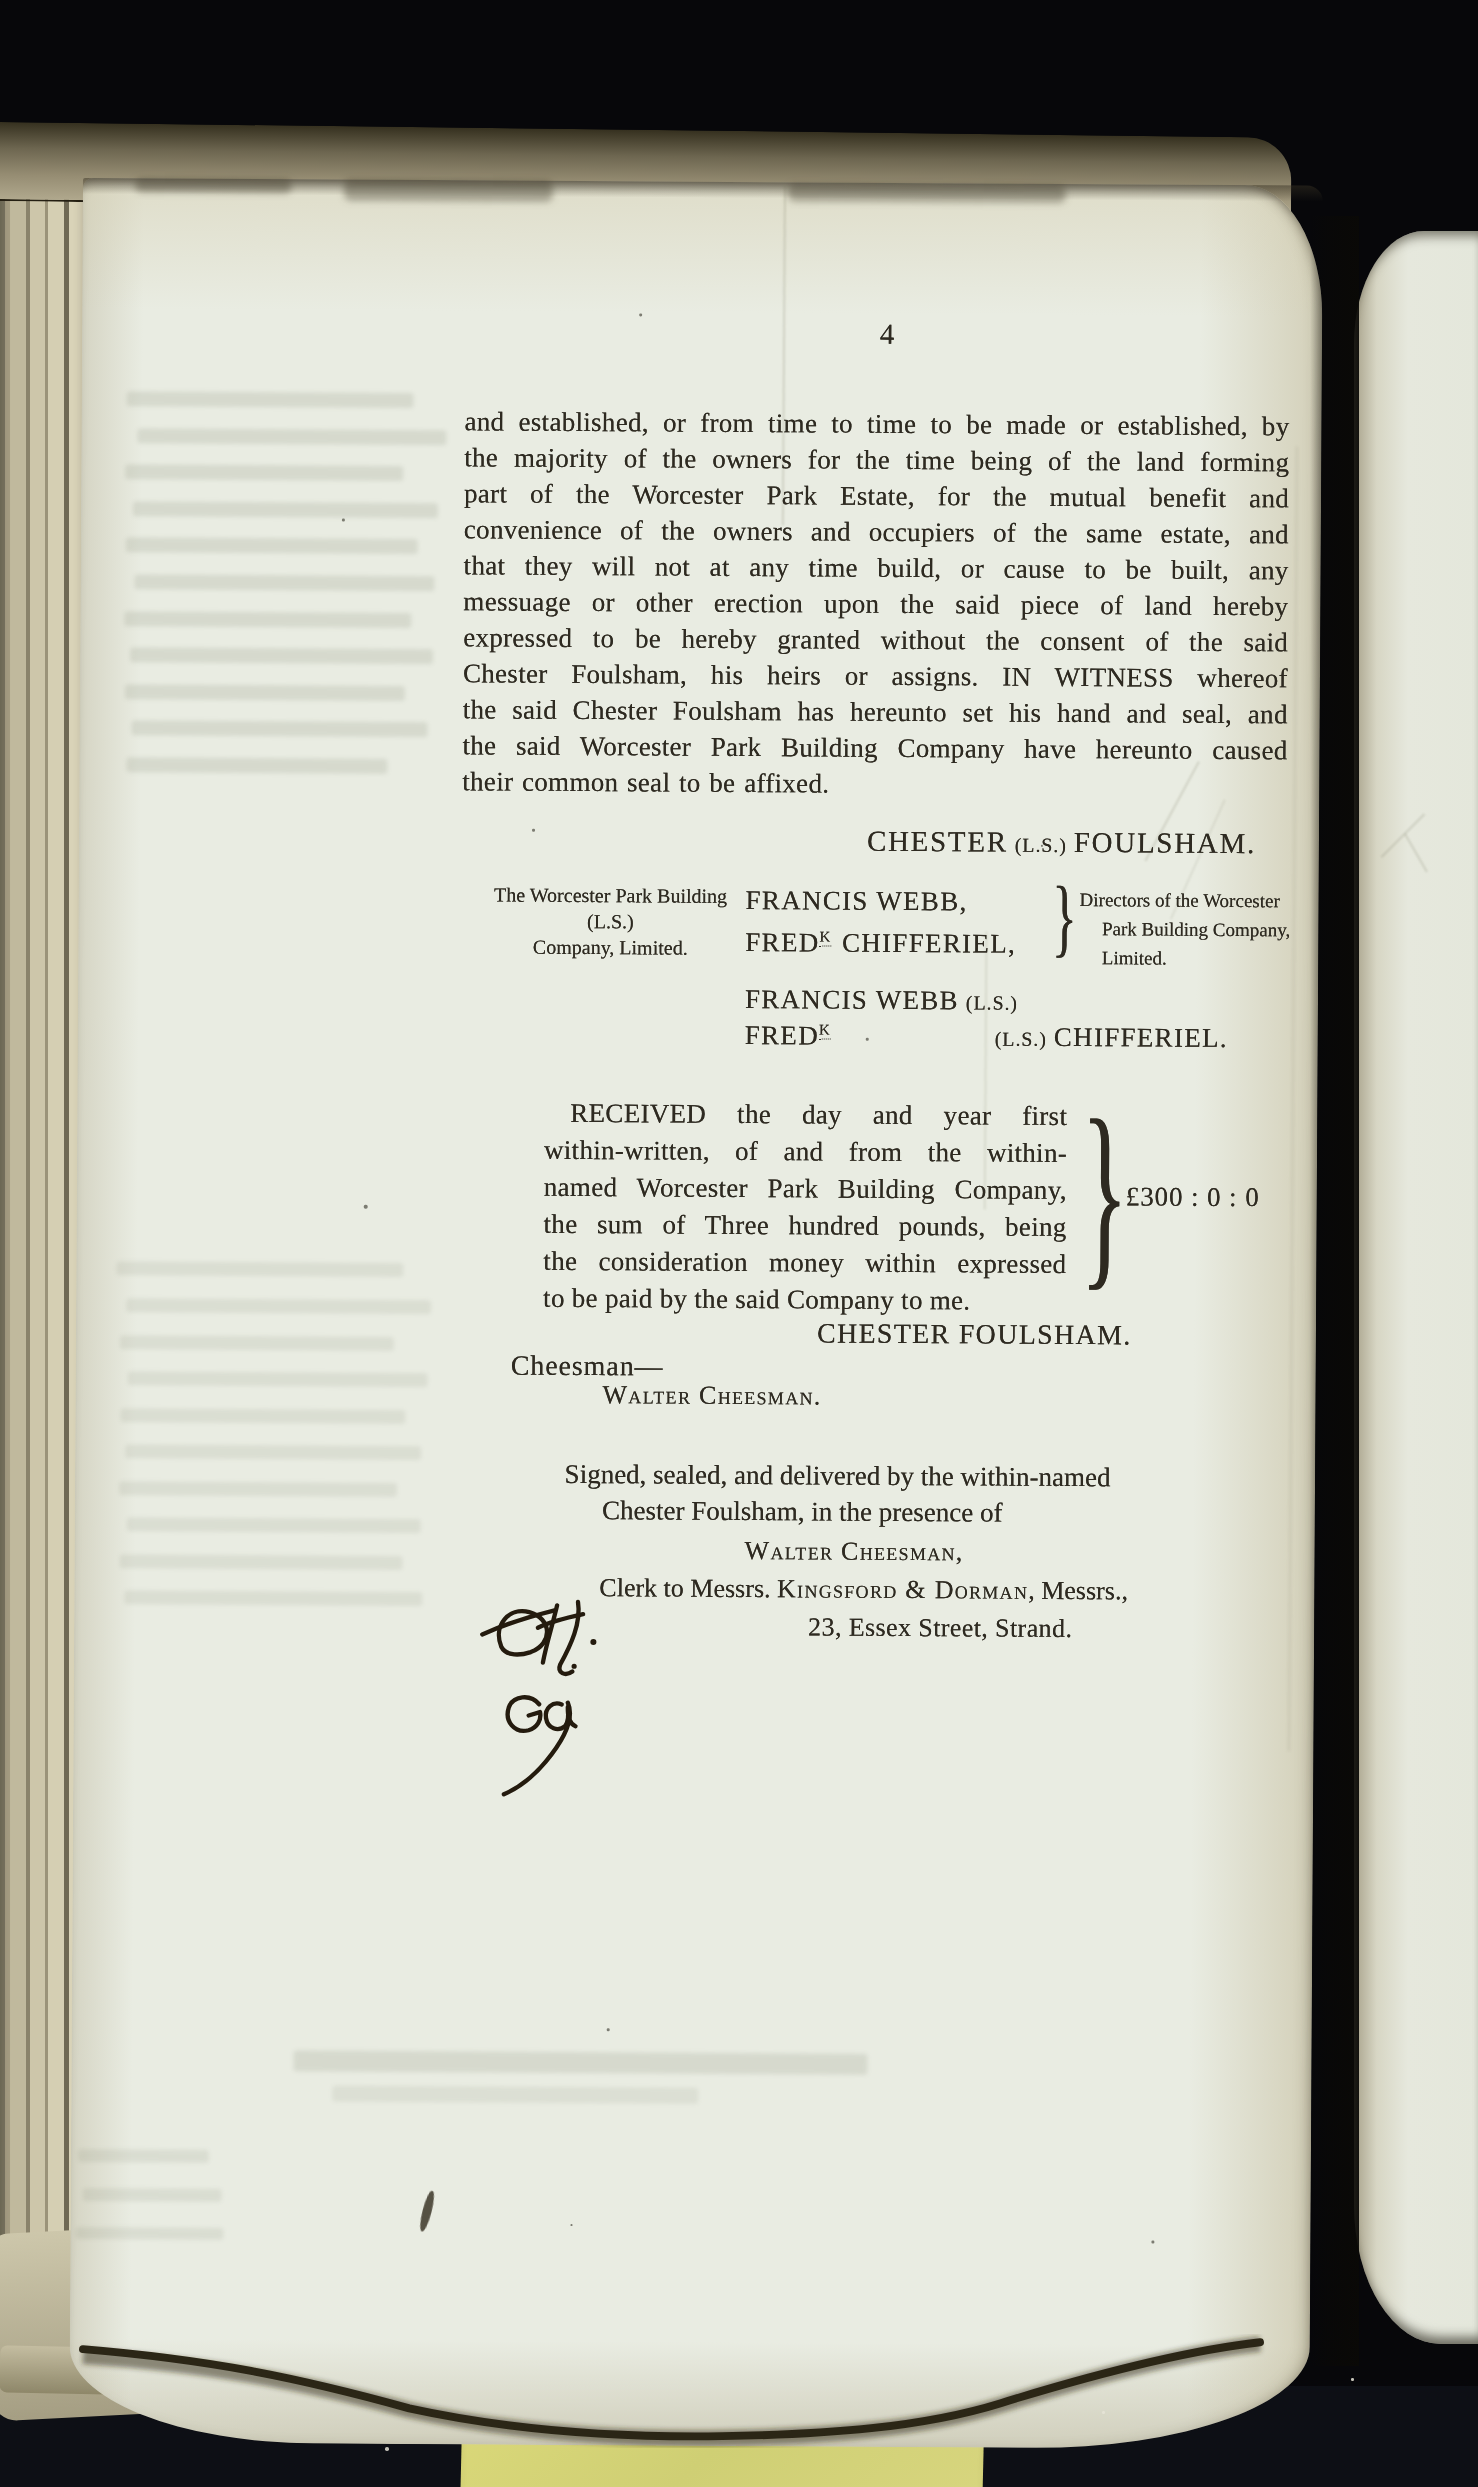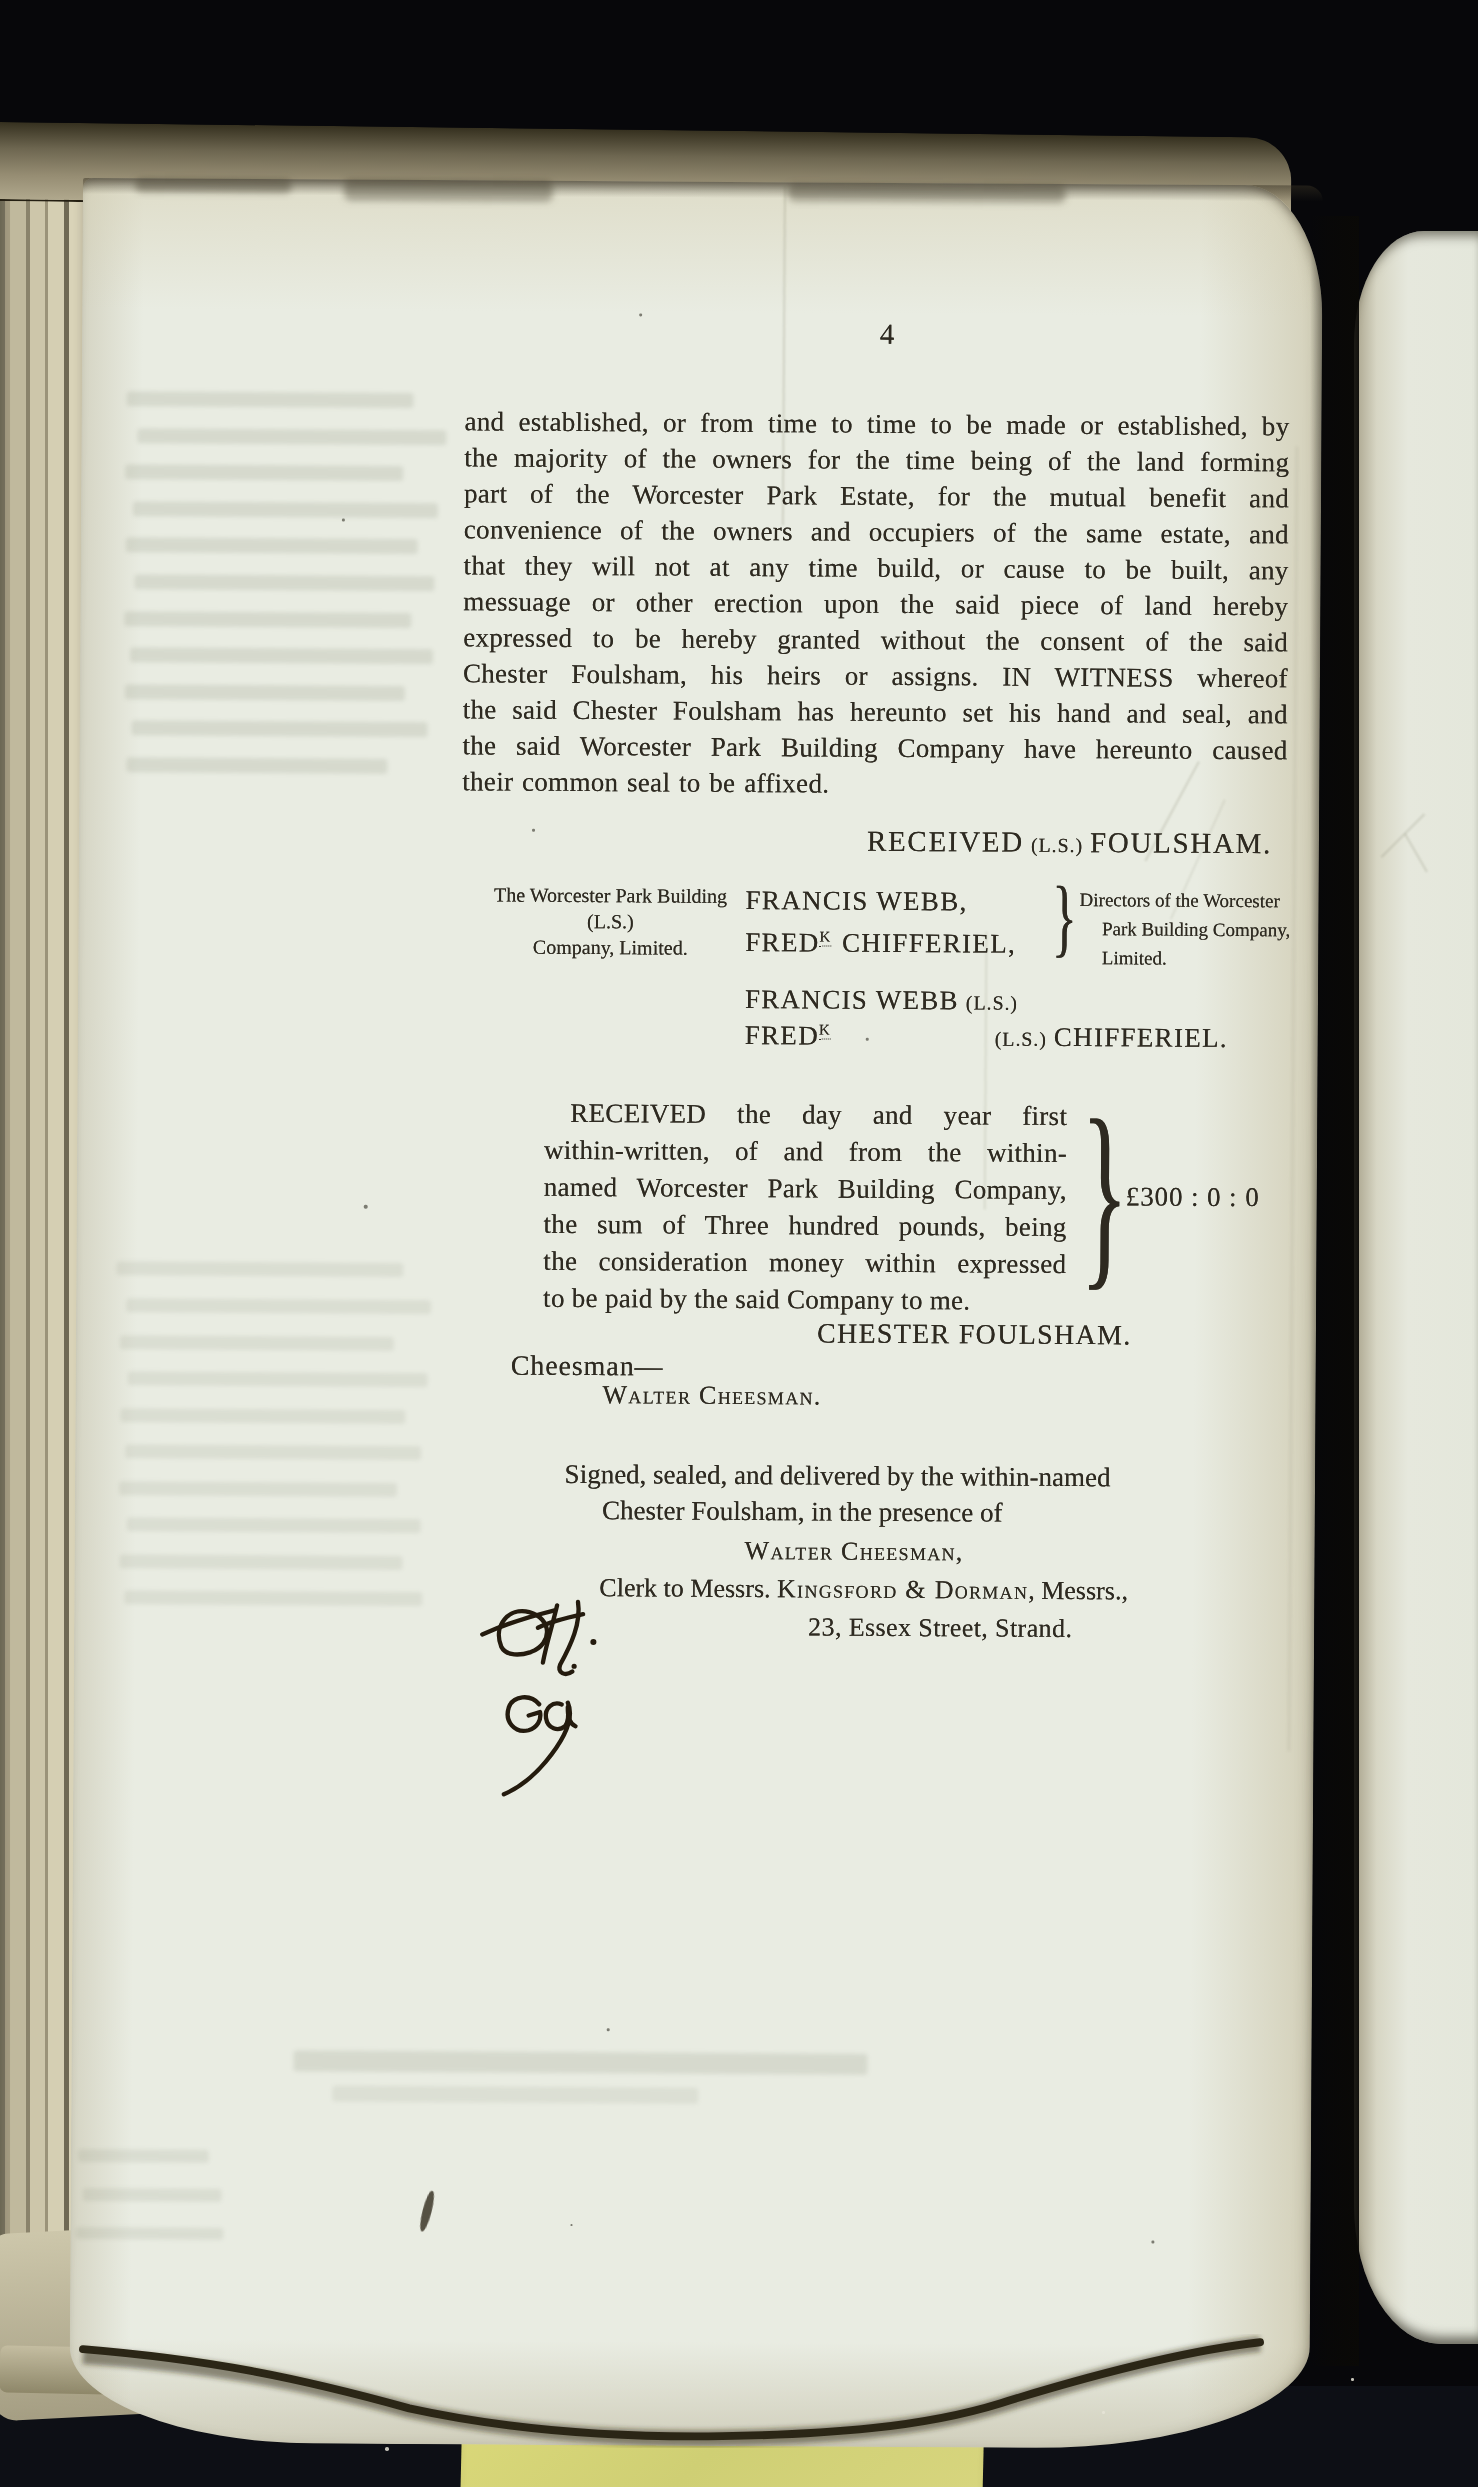--- a/index.html
+++ b/index.html
@@ -160,21 +160,21 @@
       <div class="jline">that they will not at any time build, or cause to be built, any</div>
       <div class="jline">messuage or other erection upon the said piece of land hereby</div>
       <div class="jline">expressed to be hereby granted without the consent of the said</div>
       <div class="jline">Chester Foulsham, his heirs or assigns. IN WITNESS whereof</div>
       <div class="jline">the said Chester Foulsham has hereunto set his hand and seal, and</div>
       <div class="jline">the said Worcester Park Building Company have hereunto caused</div>
       <div>their common seal to be affixed.</div>
     </div>
 
     <div class="txt sealline">
-      <span>RECEIVED</span><span class="ls">(L.S.)</span><span>FOULSHAM.</span>
+      <span>CHESTER</span><span class="ls">(L.S.)</span><span>FOULSHAM.</span>
     </div>
 
     <div class="txt co-col wrap">
       <div>The Worcester Park Building</div>
       <div>(L.S.)</div>
       <div>Company, Limited.</div>
     </div>
     <div class="txt sig1">FRANCIS WEBB,</div>
     <div class="txt sig2">
       <span>FRED</span><sup class="abbr">K</sup><span class="gap-l">CHIFFERIEL,</span>

